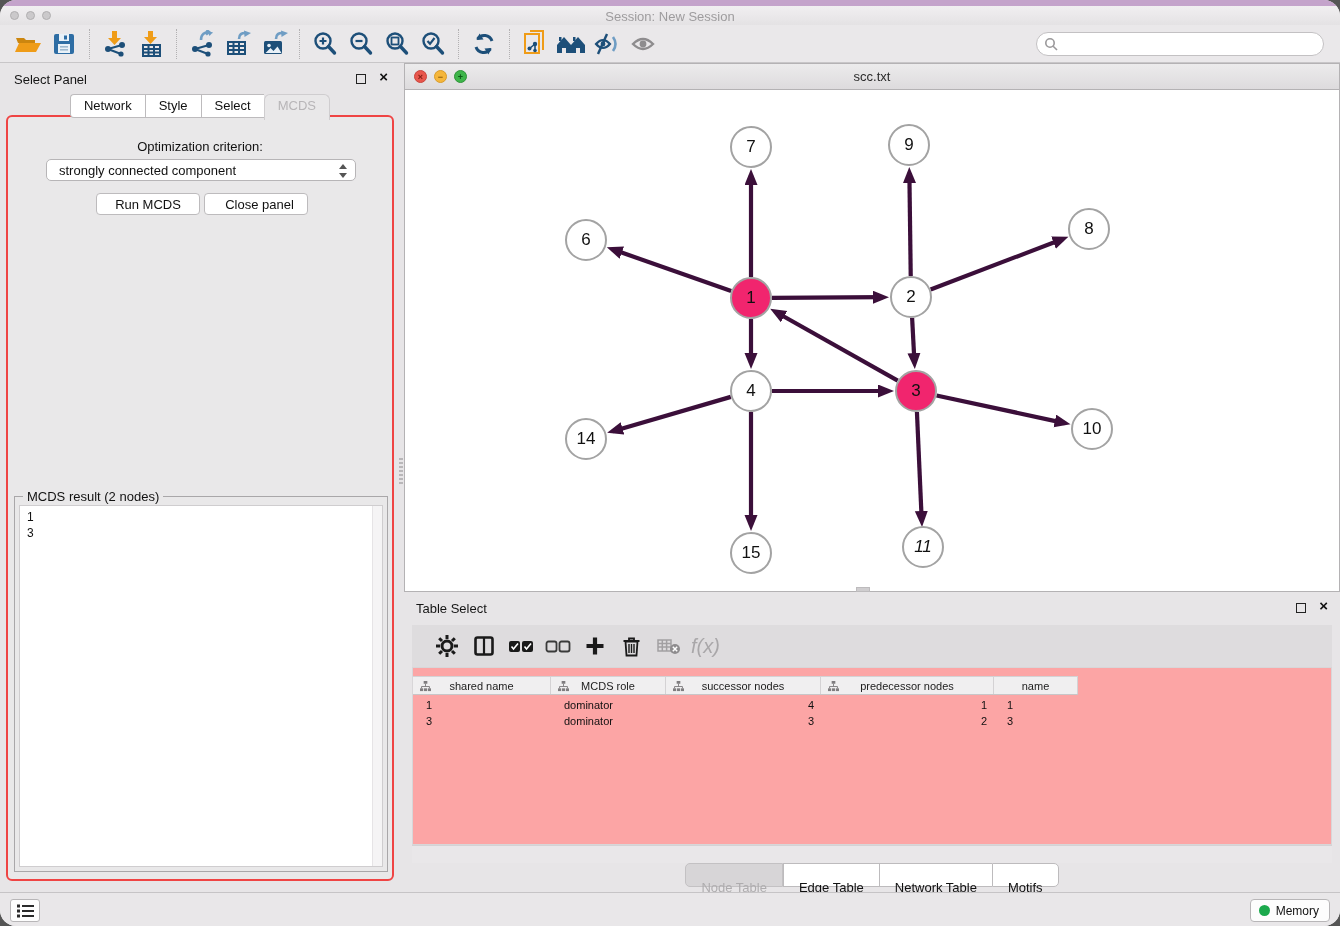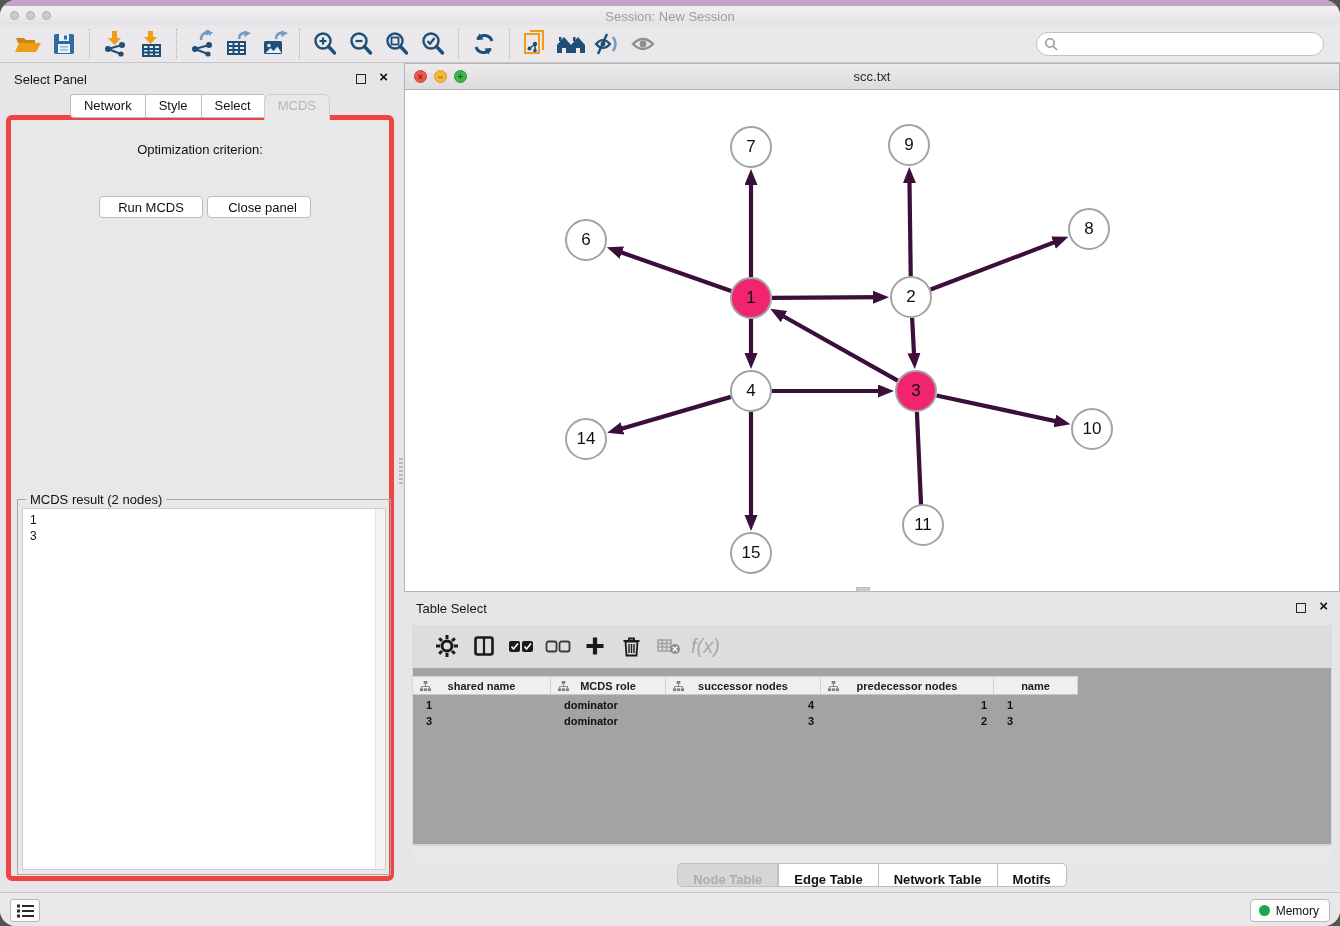--- a/index.html
+++ b/index.html
@@ -32,21 +32,21 @@
   .panel-float{ position:absolute; top:11px; width:10px; height:10px; border:1.5px solid #222; }
   .panel-close{ position:absolute; top:5px; font-size:15px; font-weight:bold; color:#111; }
   .cp .panel-float{ right:34px; } .cp .panel-close{ right:12px; }
   .cp-tabs{ position:absolute; left:0; top:31px; width:100%; display:flex; justify-content:center; z-index:3; }
   .tab{ font-size:13px; padding:3px 13px 4px; background:#fff; border:1px solid #bdbbbd;
         border-right:none; color:#111; }
   .tab:first-child{ border-radius:4px 0 0 4px; }
   .tab.selected{ background:#e9e8e9; color:#b7b5b7; border:1px solid #cfcdcf; border-bottom:none;
                  border-radius:6px 6px 0 0; padding-bottom:6px; margin-bottom:-2px; }
   .cp-body{ position:absolute; left:6px; right:6px; top:52px; bottom:10px; background:#e9e8e9;
-            border:5px solid #ef4444; border-radius:6px; }
+            border:2px solid #ef4444; border-radius:6px; }
   .opt-label{ position:absolute; left:0; right:0; top:22px; text-align:center; font-size:13px; color:#111; }
   .dropdown{ position:absolute; left:38px; top:42px; width:310px; height:22px; background:#fff;
              border:1px solid #b7b5b7; border-radius:5px; display:flex; align-items:center;
              font-size:13px; padding:0 24px 0 12px; color:#111; }
   .dd-stepper{ position:absolute; right:8px; top:3px; width:9px; height:16px; }
   .dd-stepper::before{ content:""; position:absolute; left:1px; top:1px;
       border-left:4px solid transparent; border-right:4px solid transparent; border-bottom:5px solid #555; }
   .dd-stepper::after{ content:""; position:absolute; left:1px; bottom:1px;
       border-left:4px solid transparent; border-right:4px solid transparent; border-top:5px solid #555; }
   .btn{ position:absolute; top:76px; height:22px; background:#fff; border:1px solid #bdbbbd;
@@ -82,33 +82,33 @@
   .grip-h{ position:absolute; left:856px; top:587px; width:14px; height:5px; background:#cfcdcf; border:1px solid #bdbbbd; }
 
   
   .tp{ position:absolute; left:404px; top:595px; width:936px; height:295px; }
   .tp-title{ position:absolute; left:12px; top:6px; font-size:13px; color:#161616; }
   .tp .panel-float{ right:34px; top:8px; } .tp .panel-close{ right:12px; top:2px; }
   .tp-toolbar{ position:absolute; left:8px; right:8px; top:30px; height:42px; background:#dedcde;
                display:flex; align-items:center; padding-left:16px; gap:0; }
   .ticon{ width:37px; height:34px; display:flex; align-items:center; justify-content:center; }
   .fx{ font-family:Liberation Sans, sans-serif; font-style:italic; font-size:20px; color:#a9a7a9; }
-  .tbl-wrap{ position:absolute; left:8px; right:8px; top:72px; bottom:45px; background:#a3a3a3;
-             border:1px solid #d8d6d8; overflow:hidden;font-weight:bold; }
+  .tbl-wrap{ position:absolute; left:8px; right:8px; top:72px; bottom:45px; background:#fca5a5;
+             border:1px solid #d8d6d8; overflow:hidden; }
   .thead{ position:absolute; left:0; top:8px; height:19px; display:flex;
           border-top:1px solid #d4d2d4; border-bottom:1px solid #c8c6c8; background:#f0eff0; }
   .th{ position:relative; display:flex; align-items:center; justify-content:center;
        font-size:11px; color:#1c1c1c; border-right:1px solid #d4d2d4; background:#f0eff0; }
   .th svg{ position:absolute; left:7px; top:4px; }
   .trow{ position:absolute; left:0; display:flex; height:16px; font-size:11px; color:#111; }
   .td{ display:flex; align-items:center; }
   .tp-scroll{ position:absolute; left:8px; right:8px; bottom:27px; height:18px; background:#e9e7e9;
               border-top:1px solid #d4d2d4; }
   .tp-tabs{ position:absolute; left:0; right:0; bottom:3px; height:24px; display:flex; justify-content:center; }
-  .tp-tabs .tab{ padding:8px 15px 5px;font-weight:bold; }
+  .tp-tabs .tab{ padding:16px 15px 5px; }
   .tp-tabs .tab.selected{ background:#d7d5d7; color:#aeacae; border:1px solid #c3c1c3;
                           border-radius:5px 0 0 5px; margin-bottom:0; padding-bottom:5px; }
   .tp-tabs .tab:last-child{ border-right:1px solid #bdbbbd; border-radius:0 5px 5px 0; }
 
   
   .status{ position:absolute; left:0; bottom:0; width:100%; height:34px; background:#e9e7e9;
            border-top:1px solid #c6c4c6; }
   .list-btn{ position:absolute; left:10px; top:6px; width:30px; height:23px; background:#fdfdfd;
              border:1px solid #b8b6b8; border-radius:3px; display:flex; align-items:center; justify-content:center; }
   .mem-btn{ position:absolute; right:10px; top:6px; height:23px; padding:0 10px 0 8px; background:#fdfdfd;
@@ -283,20 +283,24 @@
     <span class="panel-float"></span>
     <span class="panel-close">×</span>
     <div class="cp-tabs" id="cp-tabs">
         <span class="tab">Network</span>
         <span class="tab">Style</span>
         <span class="tab">Select</span>
         <span class="tab selected">MCDS</span>
       </div>
     <div class="cp-body">
       <div class="opt-label">Optimization criterion:</div>
+      <div class="dropdown">
+        <span>strongly connected component</span>
+        <span class="dd-stepper"></span>
+      </div>
       <button class="btn run">Run MCDS</button>
       <button class="btn close">Close panel</button>
       <div class="group">
         <span class="group-legend">MCDS result (2 nodes)</span>
         <div class="group-list" id="mcds-list">
           <div>1</div>
             <div>3</div>
             <div class="vscroll"></div>
         </div>
       </div>
@@ -337,21 +341,21 @@
         <div class="node" style="left: 483px; top: 33px;">9</div>
         <div class="node" style="left: 160px; top: 128px;">6</div>
         <div class="node" style="left: 663px; top: 117px;">8</div>
         <div class="node hl" style="left: 325px; top: 186px;">1</div>
         <div class="node" style="left: 485px; top: 185px;">2</div>
         <div class="node" style="left: 325px; top: 279px;">4</div>
         <div class="node hl" style="left: 490px; top: 279px;">3</div>
         <div class="node" style="left: 160px; top: 327px;">14</div>
         <div class="node" style="left: 666px; top: 317px;">10</div>
         <div class="node" style="left: 325px; top: 441px;">15</div>
-        <div class="node" style="left: 497px; top: 413px;">11</div>
+        <div class="node" style="left: 497px; top: 435px; font-style: italic;">11</div>
       </div>
   </div>
   <div class="grip-v"></div>
   <div class="grip-h"></div>
 
   <div class="tp">
     <div class="tp-title">Table Select</div>
     <span class="panel-float"></span>
     <span class="panel-close">×</span>
 

